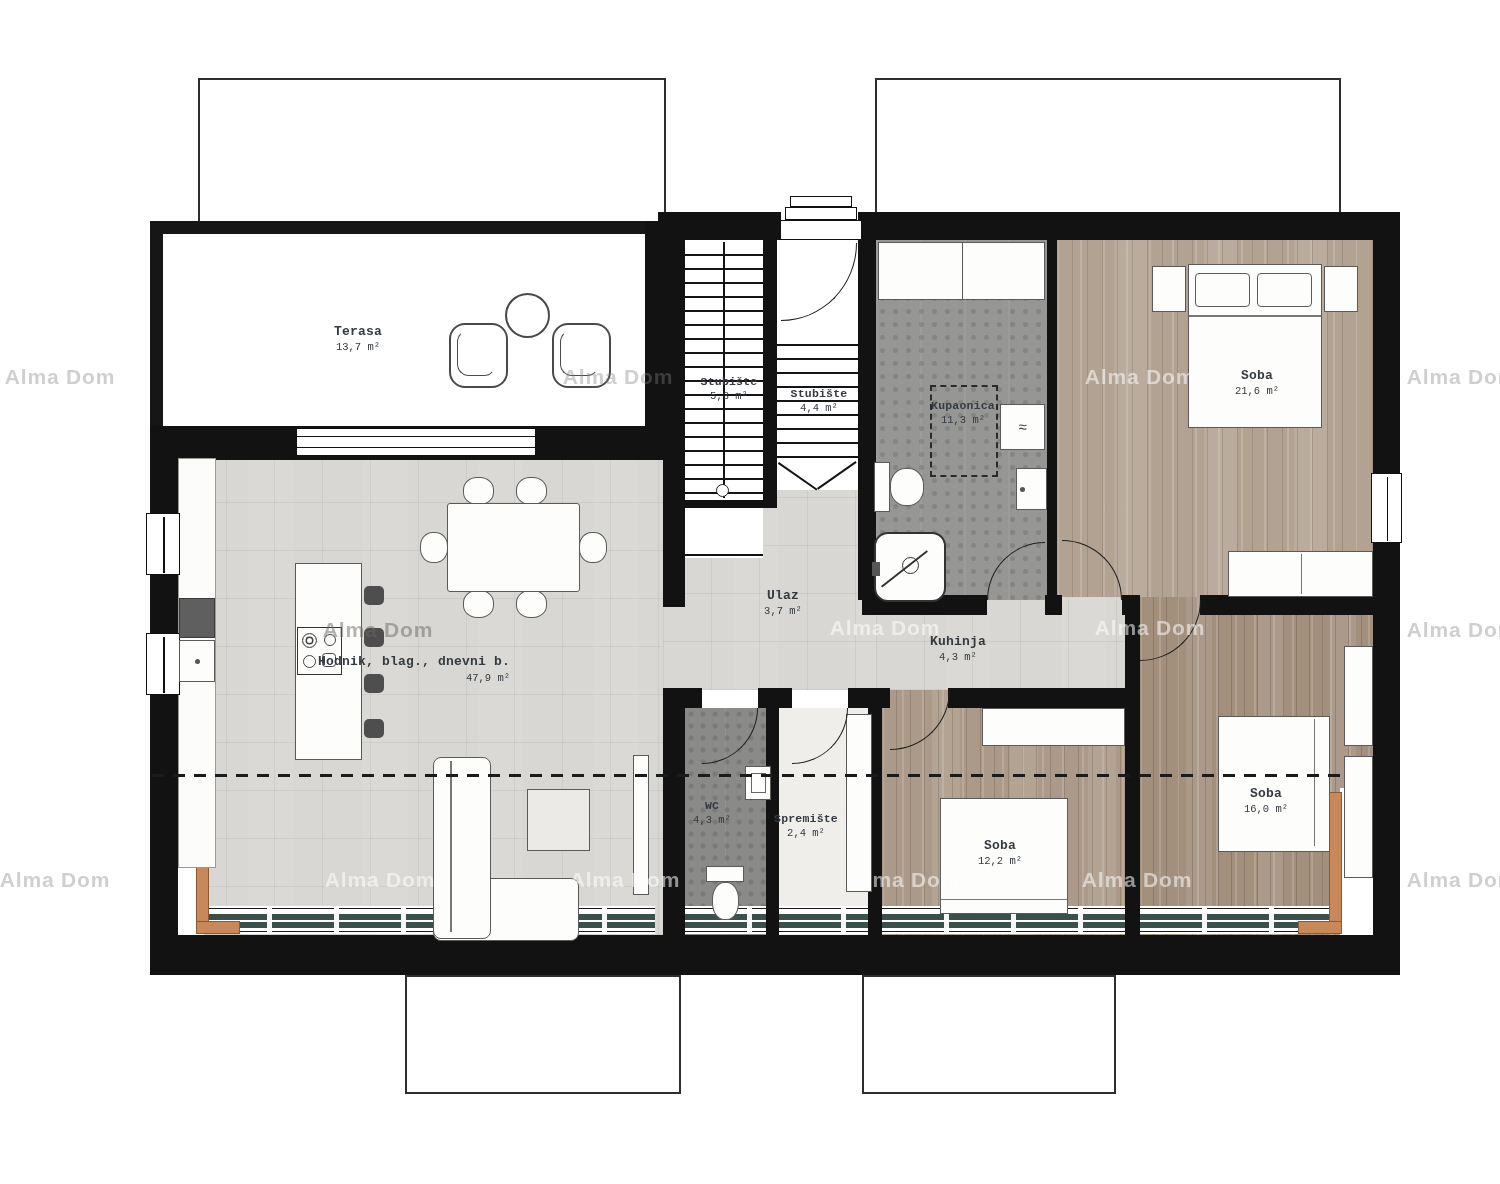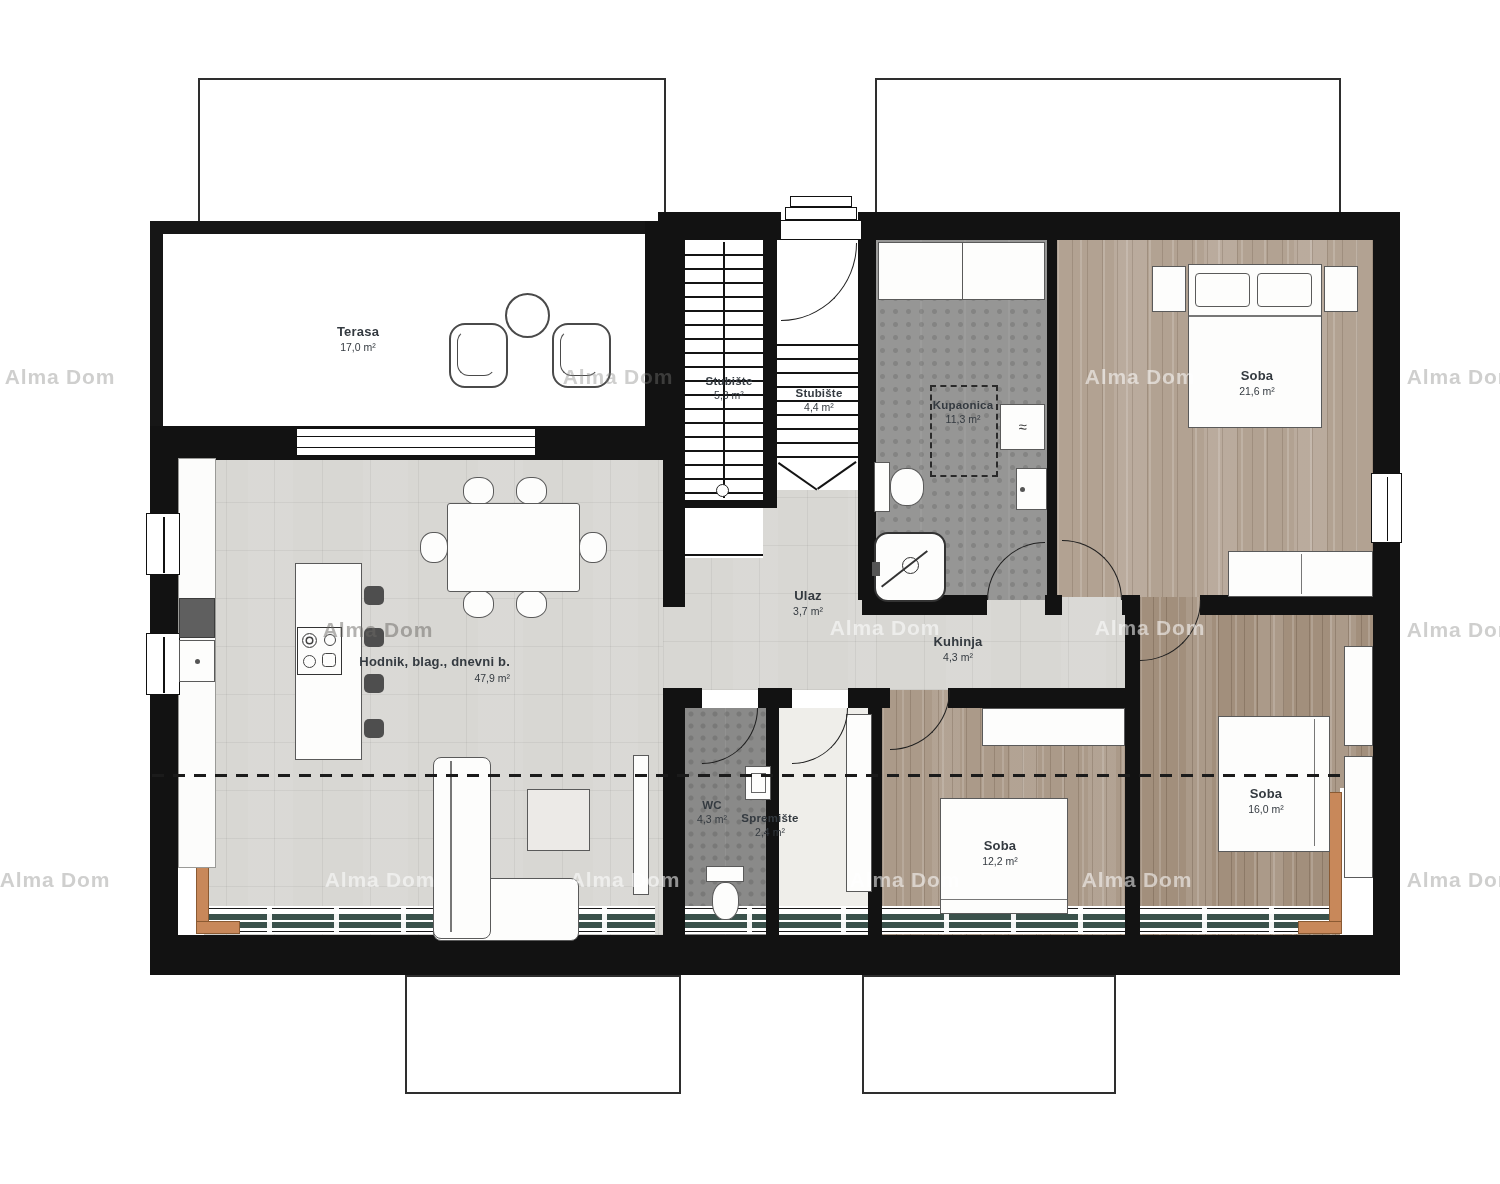--- a/index.html
+++ b/index.html
@@ -49,21 +49,21 @@
       repeating-linear-gradient(90deg, transparent 0 62px, rgba(255,255,255,.95) 62px 67px),
       linear-gradient(180deg,#fff 0 2px,#1a1a1a 2px 3px,#fff 3px 8px,var(--glass) 8px 14px,#fff 14px 16px,var(--glass) 16px 22px,#fff 22px 25px,#1a1a1a 25px 26px,#fff 26px);}
   .rail{position:absolute;background:var(--rail);border:1px solid #8a5a33;box-sizing:border-box;}
   .win{position:absolute;background:#fff;border:1px solid #111;box-sizing:border-box;}
   .winline{position:absolute;background:#111;}
   .arc{position:absolute;box-sizing:border-box;}
   .arc-tl{border-top:1.6px solid #1f1f1f;border-left:1.6px solid #1f1f1f;border-top-left-radius:100% 100%;}
   .arc-tr{border-top:1.6px solid #1f1f1f;border-right:1.6px solid #1f1f1f;border-top-right-radius:100% 100%;}
   .arc-br{border-bottom:1.6px solid #1f1f1f;border-right:1.6px solid #1f1f1f;border-bottom-right-radius:100% 100%;}
   .dash{position:absolute;height:3px;background:repeating-linear-gradient(90deg,#1b1b1b 0 12px,transparent 12px 21px);}
-  .label{position:absolute;z-index:9;text-align:center;transform:translate(-50%,-50%);color:var(--ink);white-space:nowrap;}
+  .label{position:absolute;z-index:9;text-align:center;transform:translate(-50%,-50%);color:var(--ink);white-space:nowrap;font-family:Liberation Mono, monospace;}
   .label .lname{font-size:13px;font-weight:600;letter-spacing:.2px;}
   .label .larea{font-size:10.5px;font-weight:400;margin-top:2px;}
   .label.small .lname{font-size:11.5px;}
   .wm{position:absolute;z-index:10;transform:translate(-50%,-50%);font-size:21px;font-weight:600;
       letter-spacing:.8px;color:rgba(255,255,255,.55);white-space:nowrap;pointer-events:none;}
   .wm.gray{color:rgba(128,128,126,.38);}
   .wm.dark{color:rgba(105,104,100,.5);}
   .stool{position:absolute;background:#4e4e4e;border-radius:5px;}
   .chair{position:absolute;background:#fdfdfc;border:1.5px solid var(--line);border-radius:45%;box-sizing:border-box;}
   .dot{position:absolute;width:5px;height:5px;border-radius:50%;background:#555;}
@@ -246,21 +246,21 @@
   <div class="furn" style="left:745px;top:766px;width:26px;height:34px;z-index:4;">
       <div class="abs" style="left:5px;top:6px;width:13px;height:18px;border:1px solid #666;"></div>
     </div>
 
   <div class="furn" style="left:846px;top:714px;width:26px;height:178px;z-index:4;"></div>
 
   <div class="dash" style="left:152px;top:774px;width:1193px;z-index:6;"></div>
 
   <div class="label" style="left:358px;top:338px;">
     <div class="lname">Terasa</div>
-    <div class="larea">17,0 m²</div>
+    <div class="larea">13,7 m²</div>
   </div>
   <div class="label small" style="left:729px;top:388px;">
     <div class="lname">Stubište</div>
     <div class="larea">5,3 m²</div>
   </div>
   <div class="label small" style="left:819px;top:400px;">
     <div class="lname">Stubište</div>
     <div class="larea">4,4 m²</div>
   </div>
   <div class="label small" style="left:963px;top:412px;">
@@ -268,33 +268,33 @@
     <div class="larea">11,3 m²</div>
   </div>
   <div class="label" style="left:1257px;top:382px;">
     <div class="lname">Soba</div>
     <div class="larea">21,6 m²</div>
   </div>
   <div class="label" style="left:440px;top:668px;transform:translate(0,-50%);text-align:right;width:70px;white-space:normal;">
     <div class="lname" style="white-space:nowrap;transform:translateX(calc(-100% + 70px));display:inline-block;">Hodnik, blag., dnevni b.</div>
     <div class="larea">47,9 m²</div>
   </div>
-  <div class="label" style="left:783px;top:602px;margin-left:25px;">
+  <div class="label" style="left:783px;top:602px;">
     <div class="lname">Ulaz</div>
     <div class="larea">3,7 m²</div>
   </div>
   <div class="label" style="left:958px;top:648px;">
     <div class="lname">Kuhinja</div>
     <div class="larea">4,3 m²</div>
   </div>
   <div class="label small" style="left:712px;top:812px;">
     <div class="lname">WC</div>
     <div class="larea">4,3 m²</div>
   </div>
-  <div class="label small" style="left:770px;top:825px;">
+  <div class="label small" style="left:806px;top:825px;">
     <div class="lname">Spremište</div>
     <div class="larea">2,4 m²</div>
   </div>
   <div class="label" style="left:1000px;top:852px;">
     <div class="lname">Soba</div>
     <div class="larea">12,2 m²</div>
   </div>
   <div class="label" style="left:1266px;top:800px;">
     <div class="lname">Soba</div>
     <div class="larea">16,0 m²</div>

